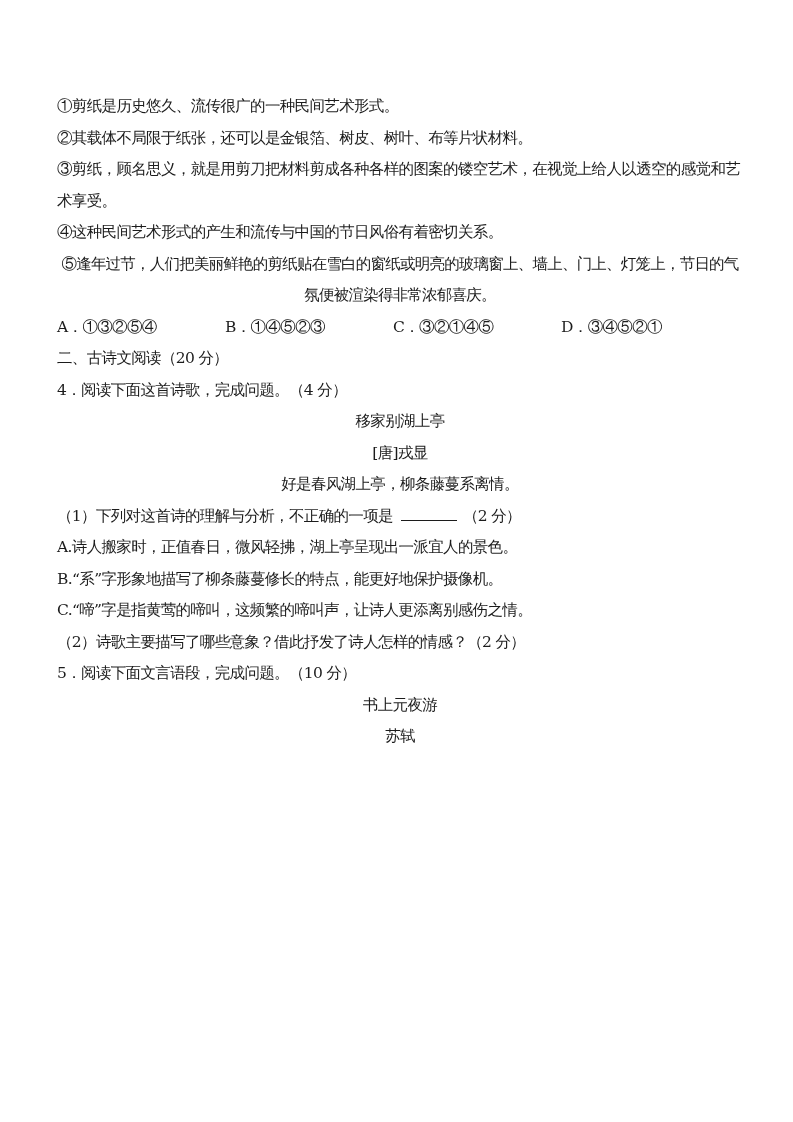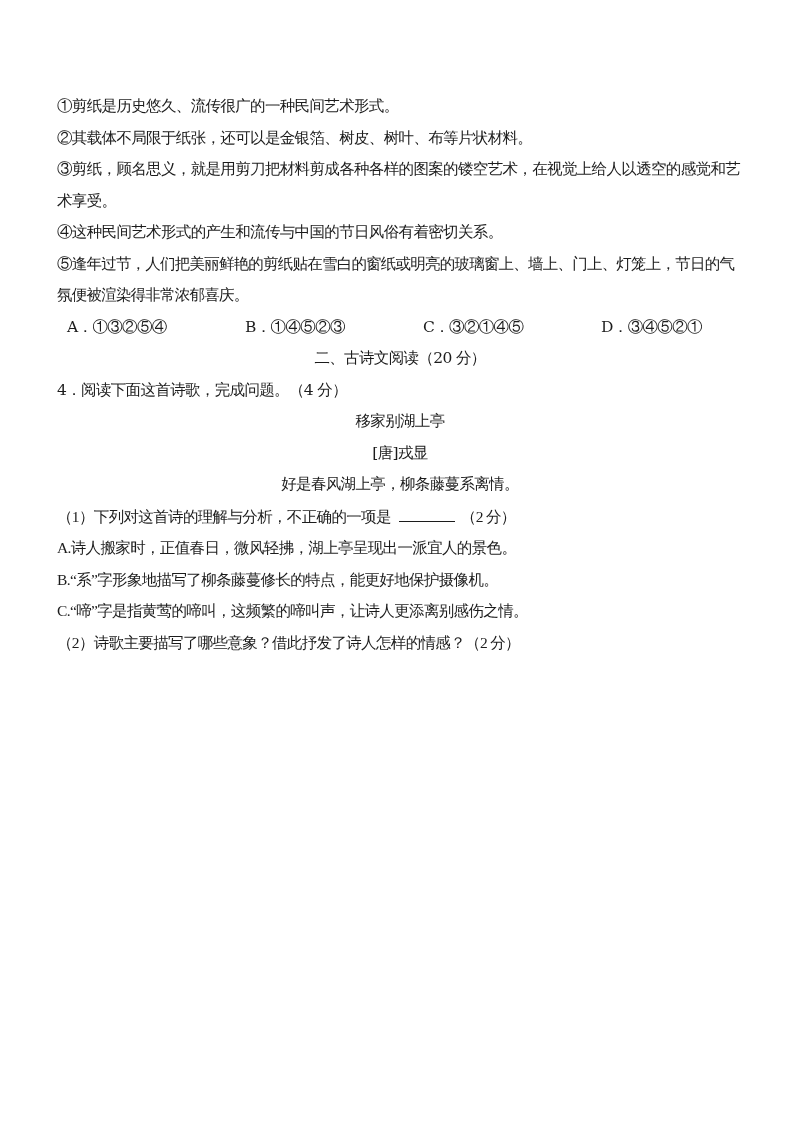--- a/index.html
+++ b/index.html
@@ -21,32 +21,32 @@
     line-height: 31.5px;
     overflow: hidden;
   }
   .page p, .page h2 {
     margin: 0;
     padding: 0;
     font-size: 15.5px;
     font-weight: normal;
   }
   .q2-item { margin-left: 7px; }
-  .q2-item-5 { letter-spacing: -0.78px; }
+  .q2-item-5 { letter-spacing: -0.78px; text-align: center; }
   .q2-options { margin-left: 7px; white-space: nowrap; }
-  .q2-opt { display: inline-block; width: 168px; margin-left: 10px; }
+  .q2-opt { display: inline-block; width: 168px; }
   .q2-opt:last-child { width: auto; text-align: right; }
   .q3-stem {
     padding-left: 12px;
     text-indent: -12px;
     letter-spacing: -1.3px;
   }
   .q3-opt { margin-left: 22px; }
-  .section-heading { font-weight: bold; text-align: center; }
-  .sub { margin-left: 26px; font-family: Liberation Serif, serif; }
+  .section-heading { font-weight: bold; }
+  .sub { margin-left: 26px; }
   .center { text-align: center; }
   .blank {
     display: inline-block;
     width: 56px;
     height: 1em;
     border-bottom: 1.2px solid #1c1c1c;
     vertical-align: baseline;
     margin: 0 6px 0 8px;
   }
 </style>
@@ -76,14 +76,19 @@
     <p class="center">好是春风湖上亭，柳条藤蔓系离情。</p>
     <p class="sub">
       <span>（1）下列对这首诗的理解与分析，不正确的一项是</span><span class="blank"></span><span>（2 分）</span>
     </p>
     <p class="sub">A.诗人搬家时，正值春日，微风轻拂，湖上亭呈现出一派宜人的景色。</p>
     <p class="sub">B.“系”字形象地描写了柳条藤蔓修长的特点，能更好地保护摄像机。</p>
     <p class="sub">C.“啼”字是指黄莺的啼叫，这频繁的啼叫声，让诗人更添离别感伤之情。</p>
     <p class="sub">（2）诗歌主要描写了哪些意象？借此抒发了诗人怎样的情感？（2 分）</p>
   </section>
 
+  <section>
+    <p>5．阅读下面文言语段，完成问题。（10 分）</p>
+    <p class="center">书上元夜游</p>
+    <p class="center">苏轼</p>
+  </section>
 
 </div>
 
 </body></html>

